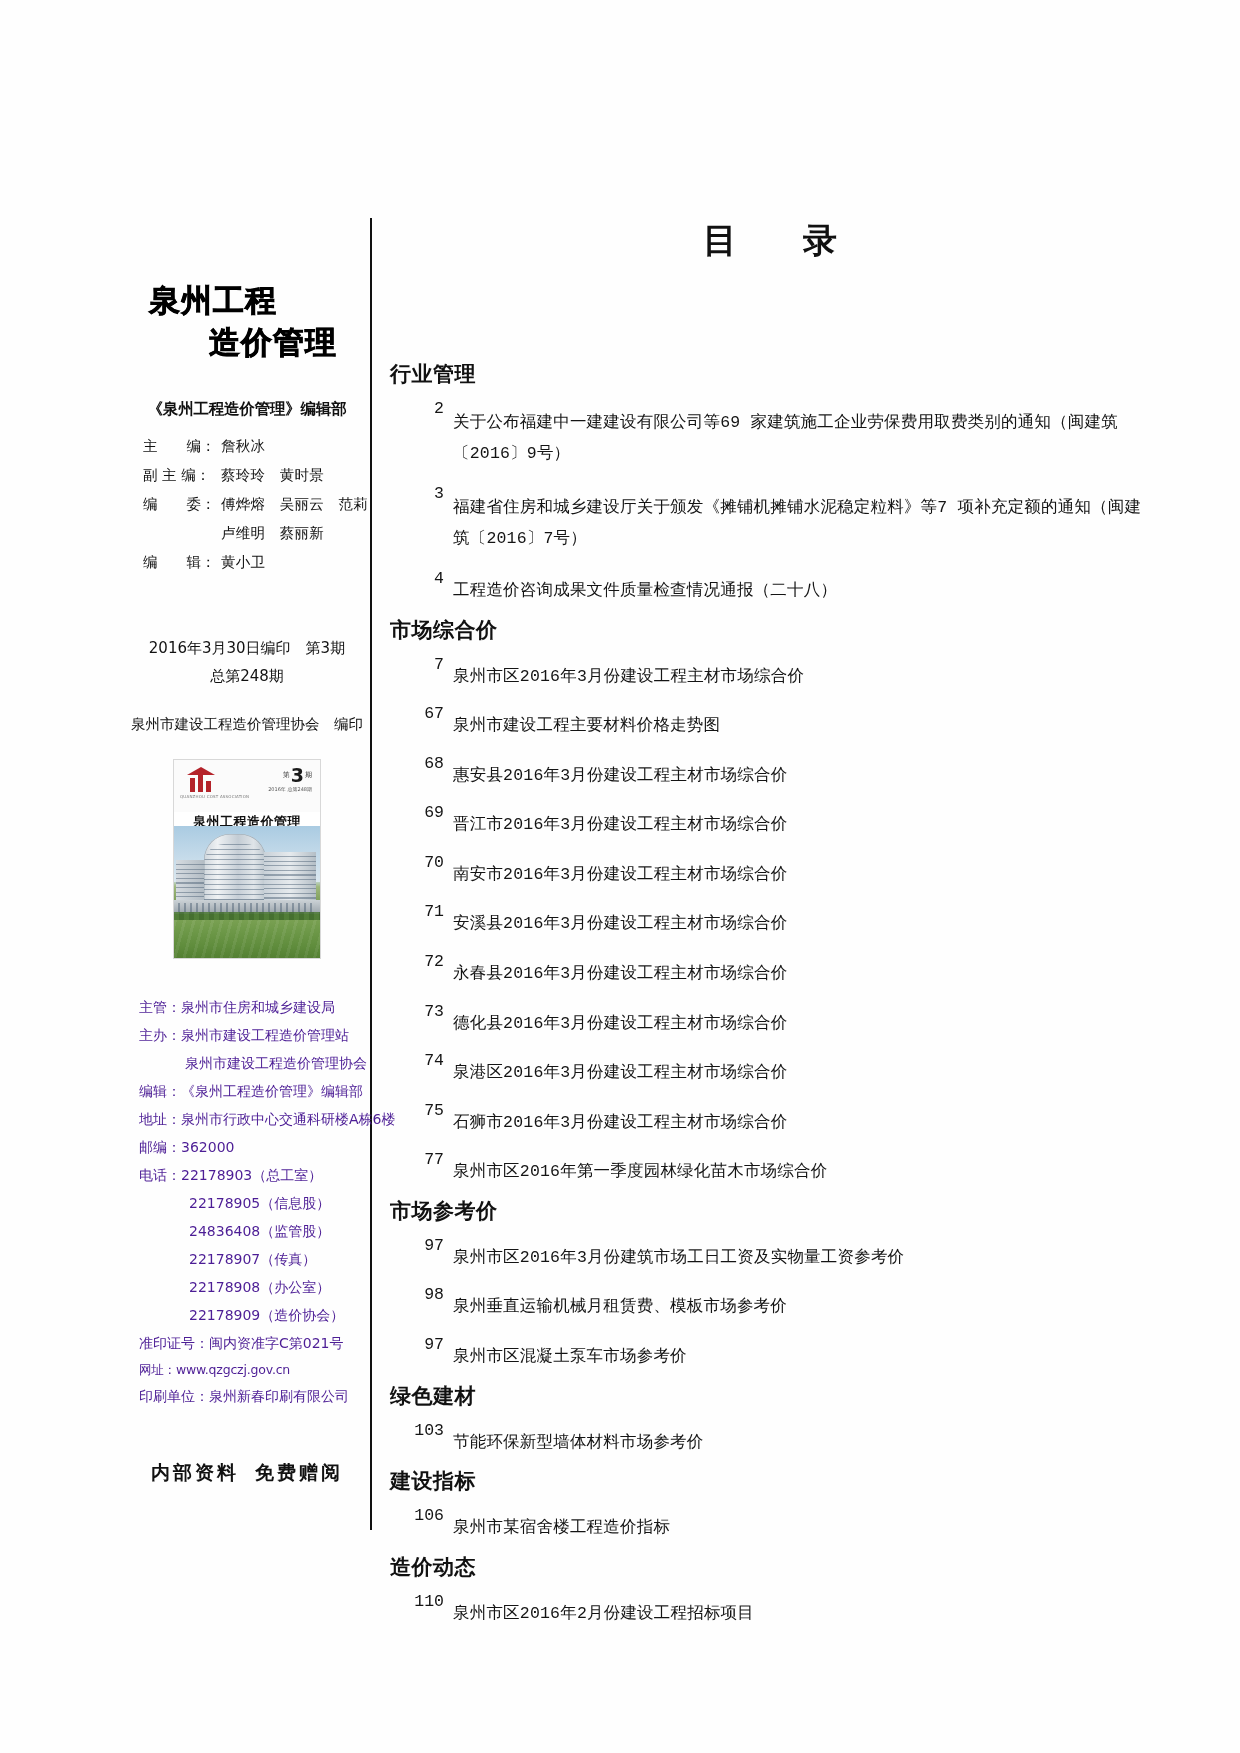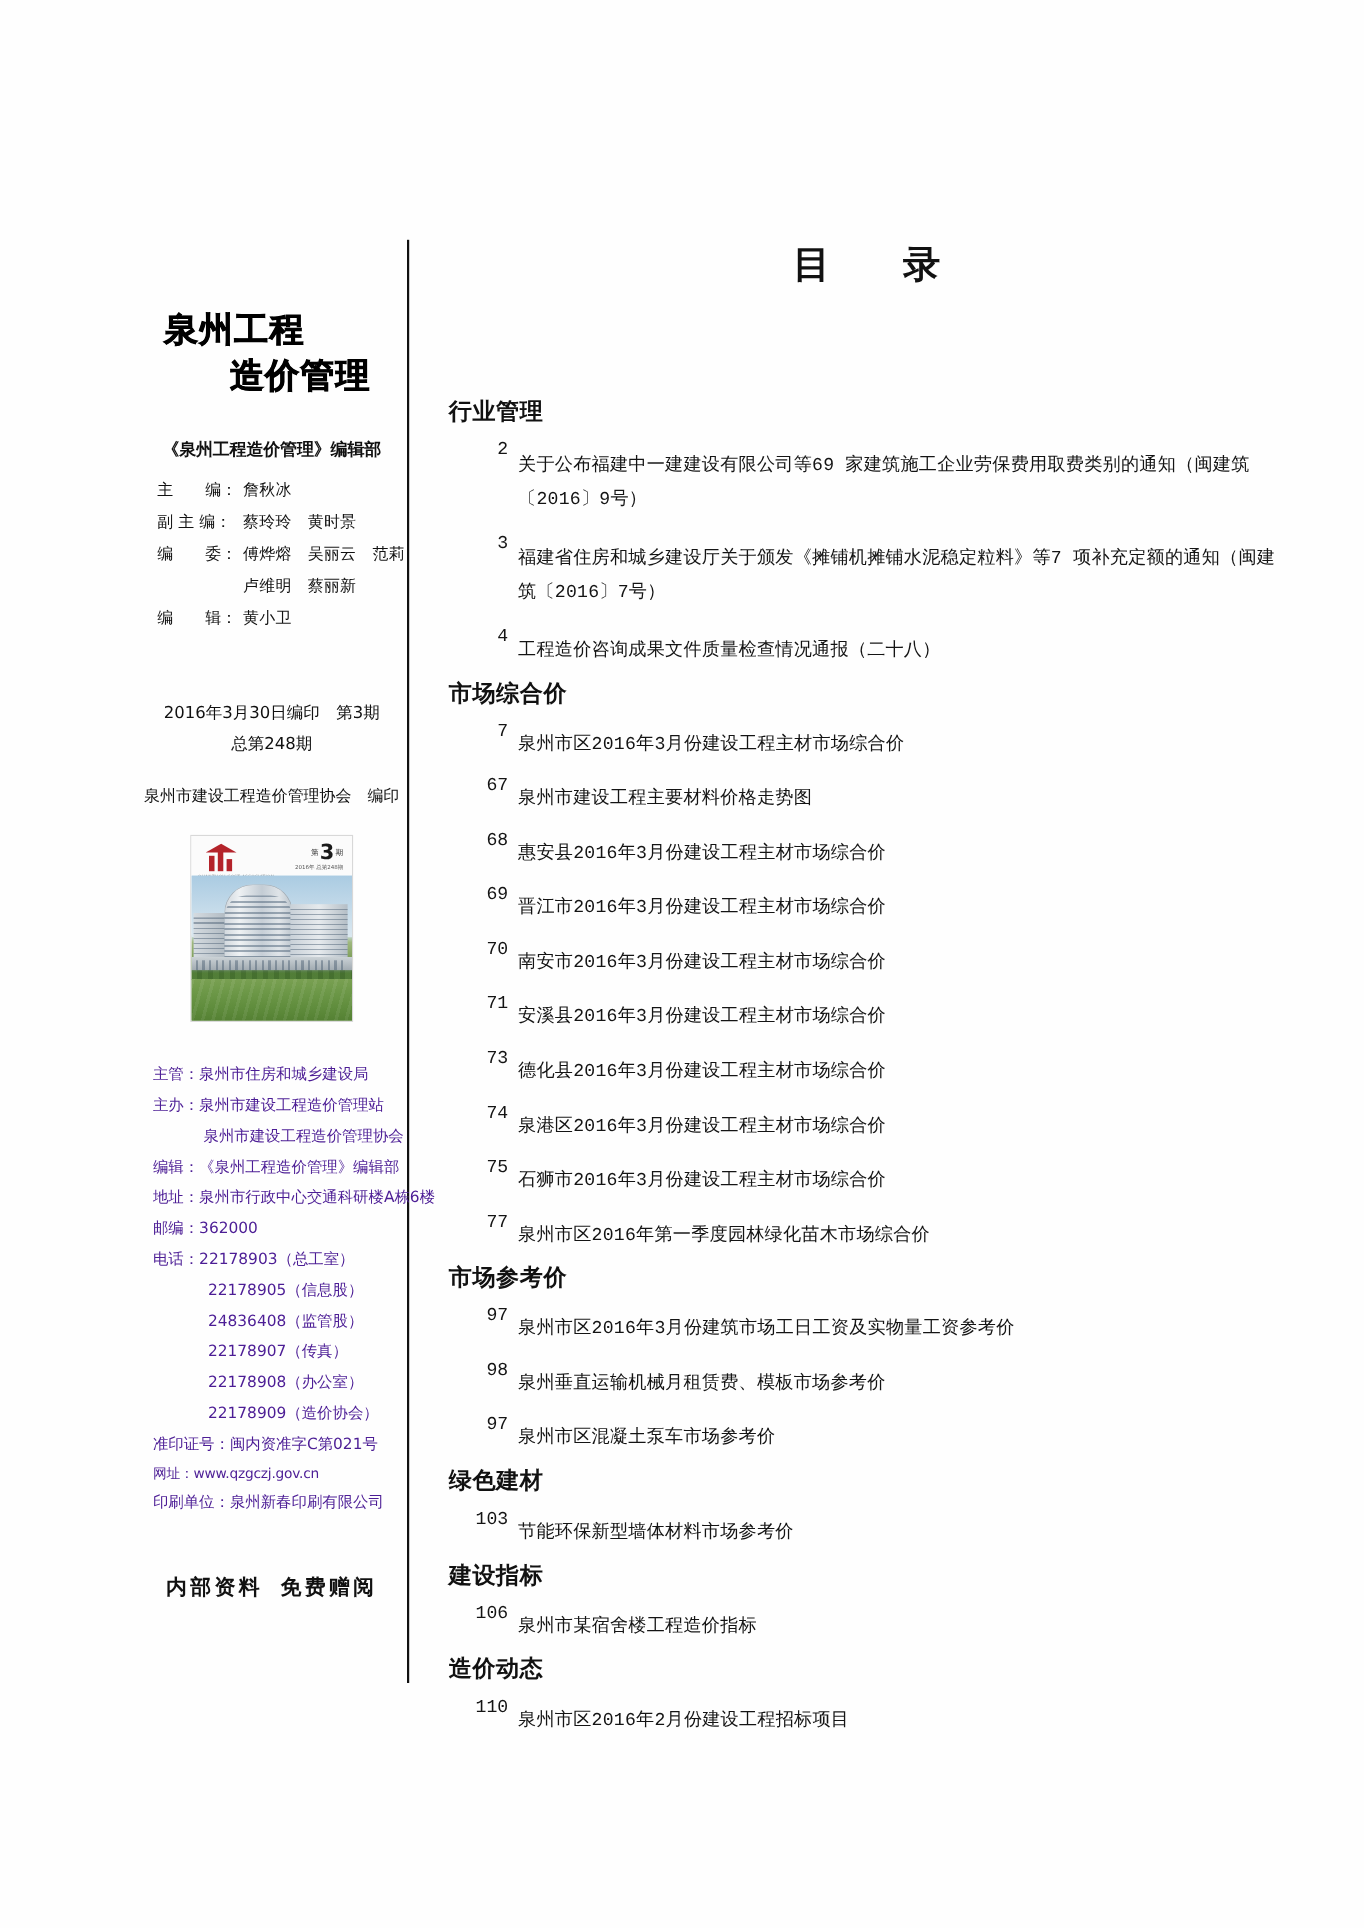--- a/index.html
+++ b/index.html
@@ -86,21 +86,21 @@
     line-height: 1.85;
     color: #111;
     white-space: nowrap;
   }
   .issue-block .pub-org { display: block; margin-top: 20px; font-size: 14.5px; }
 
   
   .cover {
     position: relative;
     width: 148px;
-    height: 170px;
+    height: 200px;
     margin: 22px auto 0;
     background: #ffffff;
     border: 1px solid #d8d8d8;
     overflow: hidden;
   }
   .cover-top {
     position: relative;
     height: 52px;
     background: #fbfbfb;
   }
@@ -306,21 +306,21 @@
     font-size: 19px;
     font-weight: 700;
     letter-spacing: 3px;
     color: #111;
   }
   .footer-note .gap2 { display: inline-block; width: 16px; }
 
   
   .right-col {
     position: absolute;
-    left: 408px;
+    left: 390px;
     top: 218px;
     width: 760px;
   }
   .toc-title {
     text-align: center;
     font-size: 34px;
     font-weight: 700;
     letter-spacing: 16px;
     color: #111;
     padding-left: 16px;
@@ -495,20 +495,24 @@
       </div>
       <div class="entry">
         <span class="entry-page">70</span>
         <span class="entry-text">南安市2016年3月份建设工程主材市场综合价</span>
       </div>
       <div class="entry">
         <span class="entry-page">71</span>
         <span class="entry-text">安溪县2016年3月份建设工程主材市场综合价</span>
       </div>
       <div class="entry">
+        <span class="entry-page">72</span>
+        <span class="entry-text">永春县2016年3月份建设工程主材市场综合价</span>
+      </div>
+      <div class="entry">
         <span class="entry-page">73</span>
         <span class="entry-text">德化县2016年3月份建设工程主材市场综合价</span>
       </div>
       <div class="entry">
         <span class="entry-page">74</span>
         <span class="entry-text">泉港区2016年3月份建设工程主材市场综合价</span>
       </div>
       <div class="entry">
         <span class="entry-page">75</span>
         <span class="entry-text">石狮市2016年3月份建设工程主材市场综合价</span>

